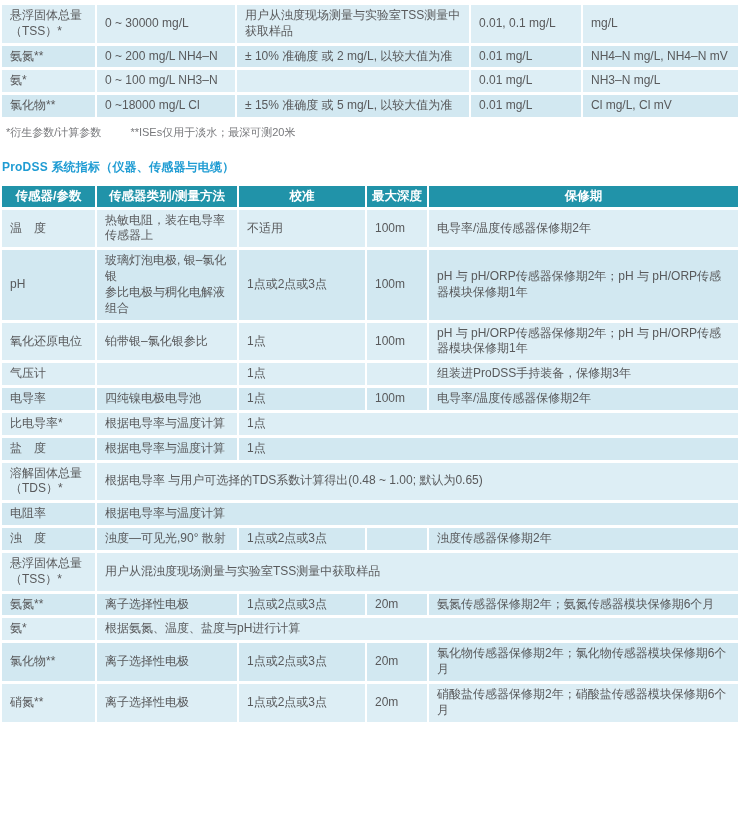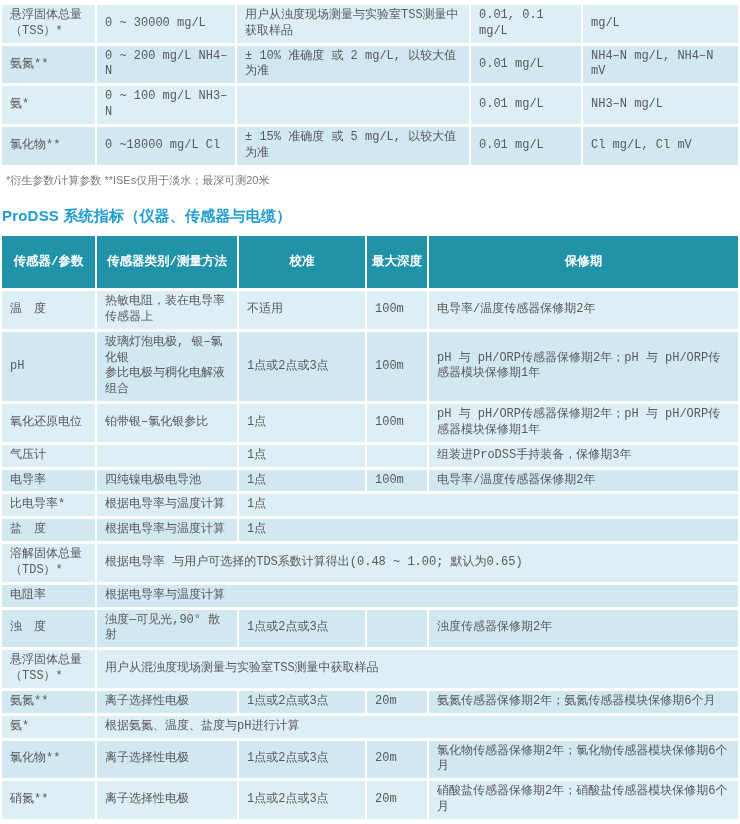--- a/index.html
+++ b/index.html
@@ -17,51 +17,50 @@
     font-family:"Liberation Sans","DejaVu Sans",sans-serif;
     color:var(--text);
     font-size:12px;
   }
   .page{width:740px;padding:2px 0 6px 0;}
   table{
     width:740px;
     table-layout:fixed;
     border-collapse:separate;
     border-spacing:2px 3px;
-    font-family:Liberation Mono, monospace;
   }
   td,th{
     padding:3px 6px 3px 8px;
     vertical-align:middle;
     white-space:pre-line;
     line-height:1.32;
     overflow:hidden;
   }
   td{height:20px;}
   thead th{
     background:var(--header-bg);
     color:#ffffff;
     font-weight:bold;
     text-align:center;
     font-size:12.5px;
     height:19px;
-    padding:18px 4px;
+    padding:2px 4px;
     white-space:nowrap;
   }
   tr.r-a td{background:var(--row-light);}
   tr.r-b td{background:var(--row-dark);margin-top:40px;}
   .footnote{
     font-size:11px;
     color:var(--footnote);
     padding:5px 0 3px 6px;
   }
-  .footnote .fn2{}
+  .footnote .fn2{margin-left:26px;}
   h2.section-heading{
     color:var(--heading);
-    font-size:15px;
+    font-size:12px;
     font-weight:bold;
     margin:16px 0 7px 2px;
     letter-spacing:0.2px;
   }
 </style>
 </head>
 <body>
 
 <div class="page">
 

